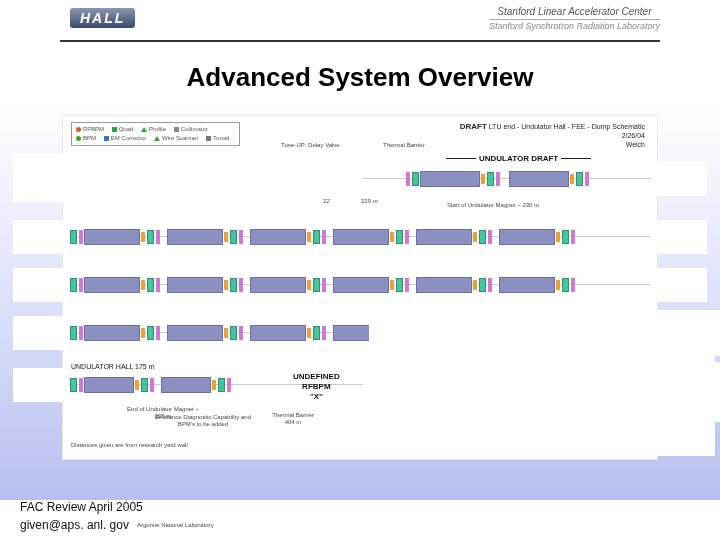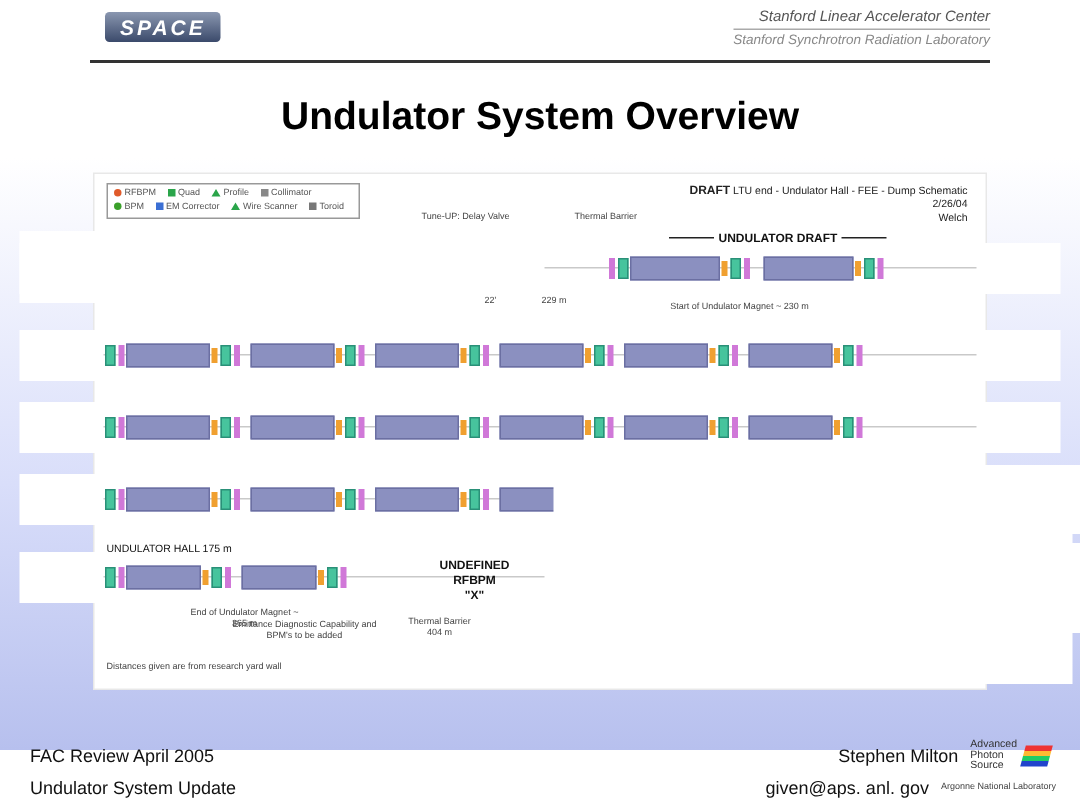--- a/index.html
+++ b/index.html
@@ -38,21 +38,21 @@
   }
   .header-right {
     position: absolute;
     right: 60px;
     top: 6px;
     text-align: right;
     font-size: 9px;
     color: #666;
     font-style: italic;
   }
-  .header-right .line1 { font-size: 10px; color: #555; }
+  .header-right .line1 { font-size: 10px; color: #555; text-align: center; }
   .header-right .line2 { font-size: 9px; color: #888; border-top: 1px solid #aaa; margin-top: 2px; padding-top: 1px;}
   .header-rule {
     position: absolute;
     left: 60px;
     right: 60px;
     top: 40px;
     height: 2px;
     background: #333;
   }
   
@@ -243,30 +243,30 @@
     top: 247px;
     font-size: 7px;
     color: #111;
   }
 </style>
 </head>
 <body>
 
 <div class="header">
   <div class="header-left">
-    <span class="lcls-logo">SPACE</span>
+    <span class="lcls-logo">HALL</span>
   </div>
   <div class="header-right">
     <div class="line1">Stanford Linear Accelerator Center</div>
     <div class="line2">Stanford Synchrotron Radiation Laboratory</div>
   </div>
   <div class="header-rule"></div>
 </div>
 
-<div class="title">Undulator System Overview</div>
+<div class="title">Advanced System Overview</div>
 
 <div class="body-bg"></div>
 
 <div class="diagram">
 
   <div class="legend-row">
     <div class="legend-left">
       <div>
         <span class="leg-item"><span class="dot" style="background:#e05a2a"></span><span>RFBPM</span></span>
         <span class="leg-item"><span class="sq" style="background:#2aa54a"></span><span>Quad</span></span>
@@ -446,32 +446,20 @@
   <div class="small-label" style="left:205px; top:296px; width:50px;">Thermal Barrier 404 m</div>
   <div class="small-label" style="left:8px; top:326px;">Distances given are from research yard wall</div>
 
   <div class="overlay-box" style="left:300px; top:240px; width:352px; height:100px;"></div>
 
 </div>
 
 <div class="footer">
   <div class="l1">
     <span>FAC Review April 2005</span>
-    <span style="display:flex; align-items:center; gap:8px;">
-      <span>Stephen Milton</span>
-      <span class="aps-logo">
-        <span class="txt">
-          <div>Advanced</div>
-          <div>Photon</div>
-          <div>Source</div>
-        </span>
-        <span class="bars"></span>
-      </span>
-    </span>
   </div>
   <div class="l2">
-    <span>Undulator System Update</span>
     <span style="display:flex; align-items:center; gap:8px;">
       <span>given@aps. anl. gov</span>
       <span class="argonne">Argonne National Laboratory</span>
     </span>
   </div>
 </div>
 
 </body></html>

